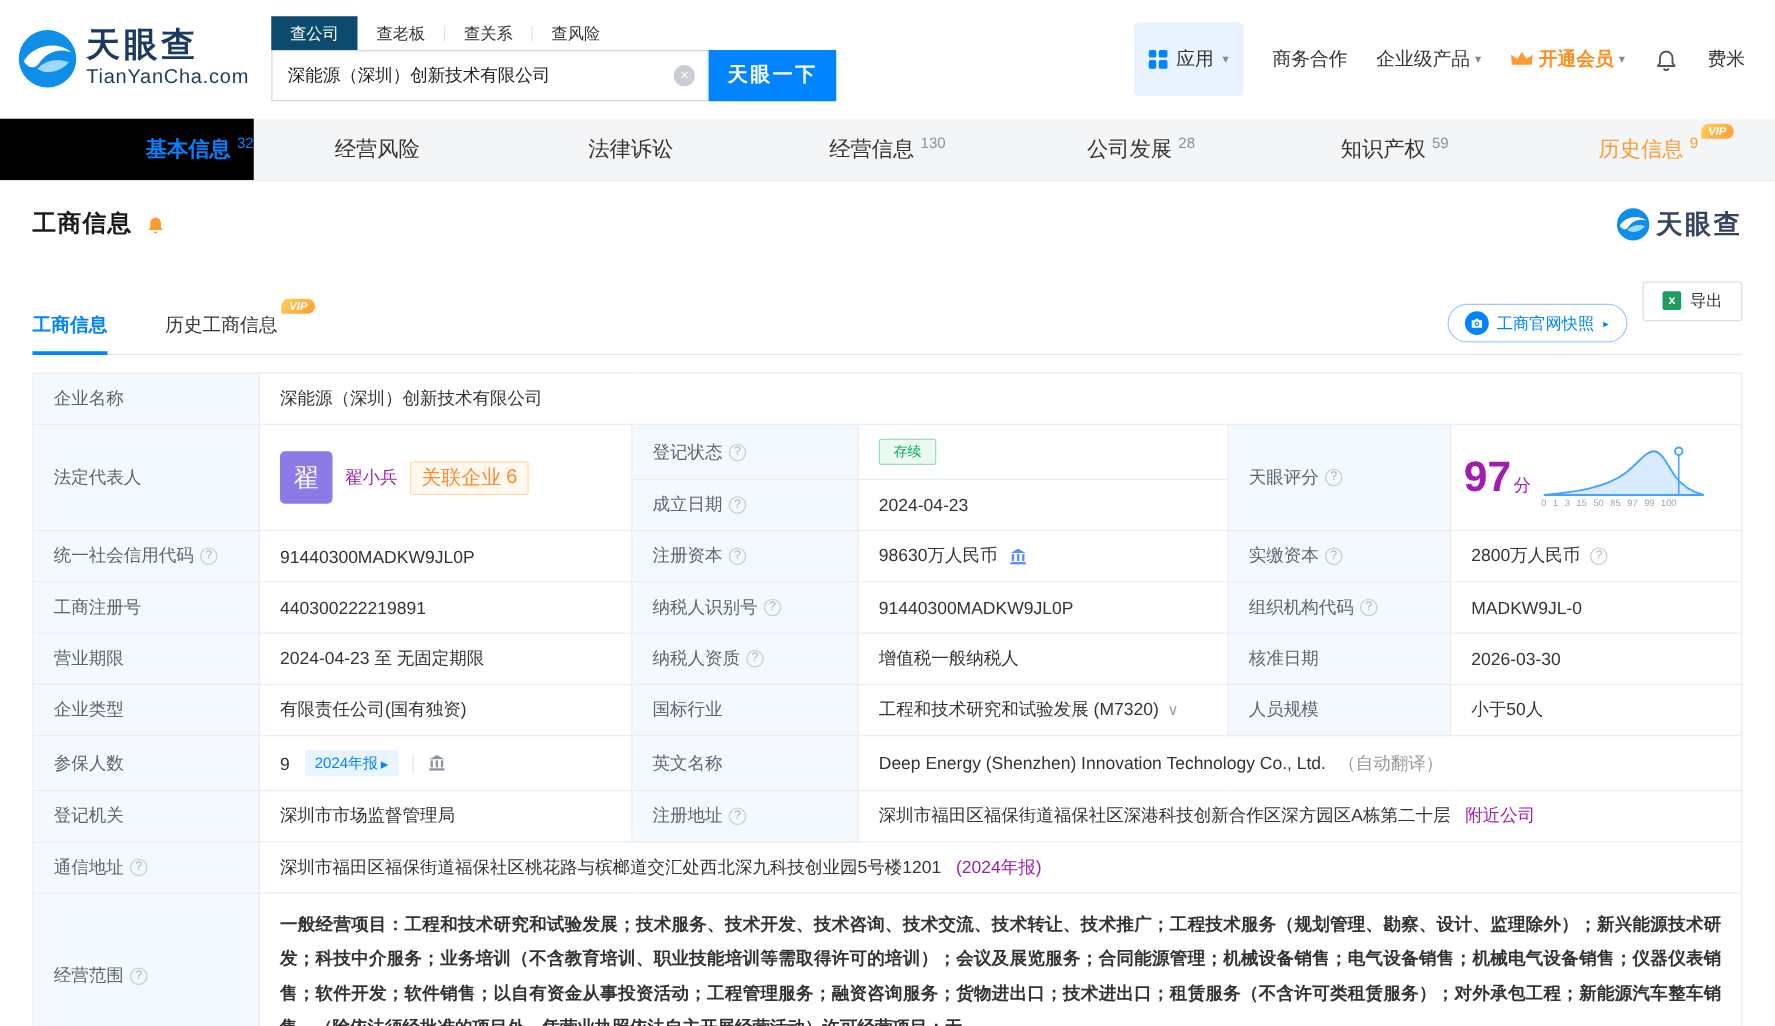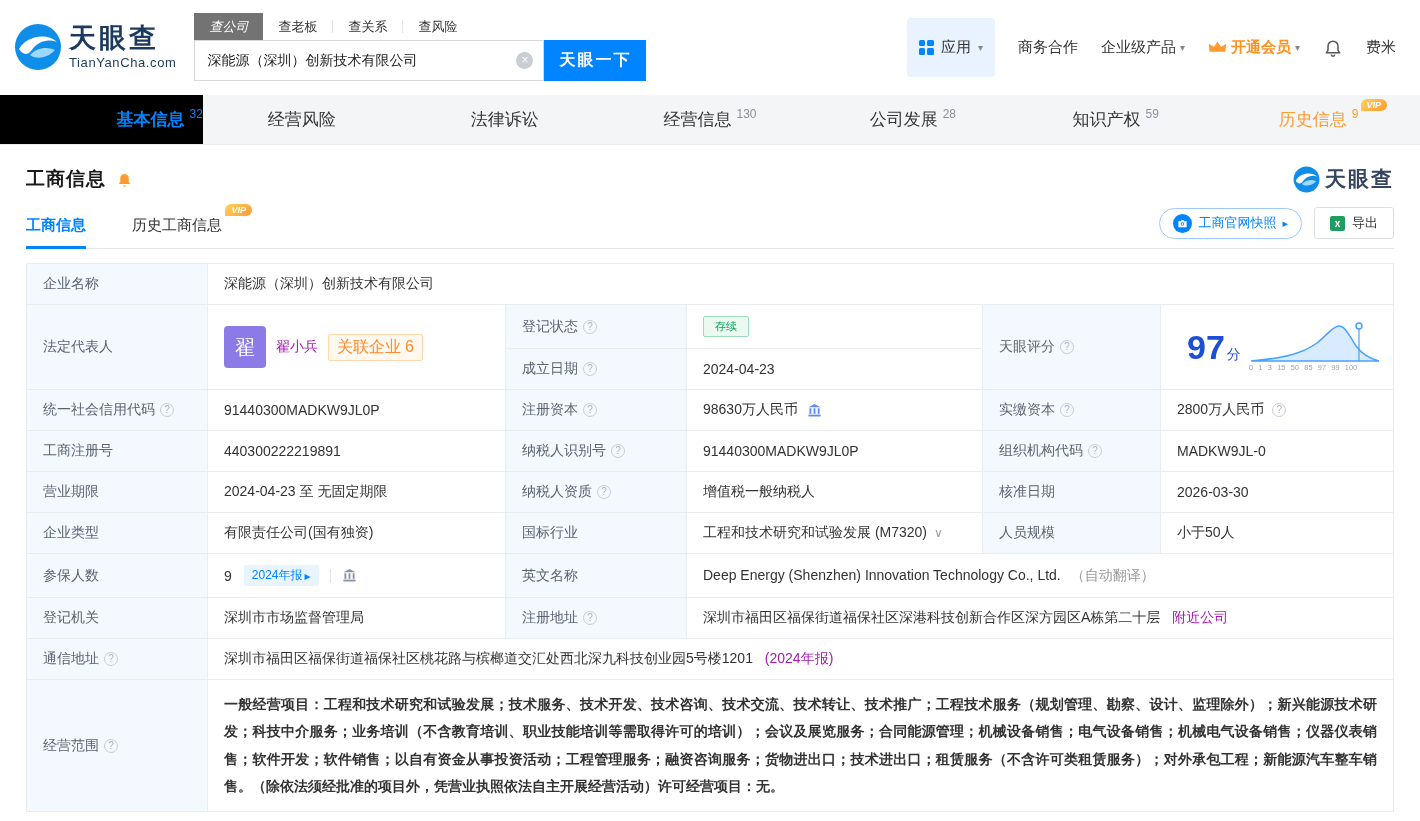--- a/index.html
+++ b/index.html
@@ -6,29 +6,29 @@
   html,body { background:#fff; }
   body { width:1420px; min-height:821px; font-family:"Liberation Sans","DejaVu Sans",sans-serif; color:#333; overflow-x:hidden; }
   a { text-decoration:none; }
   i { font-style:normal; }
 
   
   .topbar { display:flex; align-items:center; padding:13px 24px 8px 14px; }
   .logo { display:flex; align-items:center; gap:7px; cursor:pointer; }
   .logo-icon svg { width:48px; height:48px; display:block; }
   .logo-brand { font-size:27px; font-weight:bold; color:#1c3a5e; letter-spacing:3px; line-height:1; }
-  .logo-domain { font-size:13px; color:#1c3a5e; margin-top:3px; letter-spacing:0.6px; }
+  .logo-domain { font-size:16px; color:#1c3a5e; margin-top:3px; letter-spacing:0.6px; }
   .promo { background:#c5353b; color:#fff; text-align:center; padding:8px 11px; margin-left:12px; }
   .promo-line1 { font-size:15px; font-weight:bold; letter-spacing:3px; }
   .promo-line2 { font-size:11.5px; margin-top:4px; letter-spacing:1.5px; }
 
   .search-area { margin-left:18px; }
   .search-tabs { display:flex; align-items:center; }
   .stab { height:27px; line-height:27px; padding:0 15px; font-size:13px; color:#333; cursor:pointer; }
-  .stab.active { background:#737373; color:#fff;font-style:italic; }
+  .stab.active { background:#0c4a6e; color:#fff; }
   .stab-sep { width:1px; height:13px; background:#e3e3e3; }
   .search-box { display:flex; width:452px; height:41px; }
   .search-input-wrap { flex:1; border:1px solid #d8d8d8; display:flex; align-items:center; background:#fff; }
   .search-input { flex:1; border:none; outline:none; font-size:14px; padding:0 12px; color:#222; background:transparent; font-family:inherit; }
   .clear-icon { width:17px; height:17px; min-width:17px; border-radius:50%; background:#c9cdd4; color:#fff; font-size:12px; line-height:17px; text-align:center; margin-right:10px; cursor:pointer; }
   .search-btn { width:102px; border:none; background:#0084ff; color:#fff; font-size:16px; font-weight:bold; letter-spacing:2px; cursor:pointer; }
 
   .top-menu { margin-left:auto; display:flex; align-items:center; gap:23px; font-size:15px; white-space:nowrap; }
   .apps-btn { display:flex; align-items:center; gap:7px; background:#e9f3ff; border-radius:4px; padding:20px 12px; cursor:pointer; color:#333; }
   .grid-icon { width:15px; height:15px; display:grid; grid-template-columns:1fr 1fr; grid-template-rows:1fr 1fr; gap:2px; }
@@ -60,41 +60,41 @@
   .watermark svg { width:27px; height:27px; display:block; }
   .wm-text { font-size:21px; font-weight:bold; color:#36455f; letter-spacing:2px; }
 
   .subnav { display:flex; align-items:flex-end; border-bottom:1px solid #e7e7e7; margin-top:14px; }
   .sub-tabs { display:flex; gap:46px; }
   .stab2 { position:relative; padding:8px 0 13px; font-size:15px; color:#333; cursor:pointer; }
   .stab2.active { color:#0084ff; font-weight:bold; }
   .stab2.active::after { content:""; position:absolute; left:0; right:0; bottom:-1px; height:3px; background:#0084ff; }
   .vip-sup { position:absolute; top:-4px; right:-30px; background:linear-gradient(135deg,#ffd25e,#ff9a2e); color:#fff; font-size:9px; font-weight:bold; font-style:italic; padding:1px 6px; border-radius:6px 6px 6px 0; }
   .sub-actions { margin-left:auto; display:flex; gap:12px; padding-bottom:9px; align-items:center; }
-  .snapshot-btn { display:flex; align-items:center; gap:6px; border:1px solid #9ec9ff; background:#fff; color:#0084ff; border-radius:16px; padding:5px 13px; font-size:13px; cursor:pointer; font-family:Liberation Sans, sans-serif; }
+  .snapshot-btn { display:flex; align-items:center; gap:6px; border:1px solid #9ec9ff; background:#fff; color:#0084ff; border-radius:16px; padding:5px 13px; font-size:13px; cursor:pointer; font-family:Liberation Mono, monospace;margin-top:36px; }
   .cam-circle { width:19px; height:19px; border-radius:50%; background:#0084ff; display:flex; align-items:center; justify-content:center; }
   .cam-circle svg { width:11px; height:11px; display:block; }
   .btn-arrow { font-size:11px; }
   .export-btn { display:flex; align-items:center; gap:7px; border:1px solid #dcdfe3; background:#fff; color:#333; border-radius:3px; padding:6px 15px; font-size:13px; cursor:pointer; font-family:inherit; }
   .excel-icon { width:15px; height:15px; background:#1f9d61; border-radius:2px; color:#fff; font-size:10px; font-weight:bold; line-height:15px; text-align:center; }
 
   
   .info-table { width:100%; table-layout:fixed; border-collapse:collapse; margin:14px 0 18px; font-size:14px; }
   .info-table td { border:1px solid #e9edf1; padding:11px 16px; color:#333; vertical-align:middle; word-break:break-all; }
   td.lbl { background:#f3f9fe; color:#5a6472; }
   .lbl-inner { display:flex; align-items:center; gap:5px; }
   .help-icon { display:inline-block; width:14px; height:14px; min-width:14px; border:1px solid #c8ced8; border-radius:50%; color:#aab2bf; font-size:10px; line-height:12px; text-align:center; cursor:pointer; }
   .link { color:#a21caf; cursor:pointer; }
   .status-badge { display:inline-block; background:#ebf9f1; border:1px solid #9ddfbc; color:#00a854; font-size:11px; padding:2px 11px; border-radius:2px; }
   .rep-row { display:flex; align-items:center; gap:10px; }
   .avatar { width:42px; height:42px; min-width:42px; border-radius:4px; background:#8c7ae6; color:#fff; font-size:20px; display:flex; align-items:center; justify-content:center; cursor:pointer; }
   .rel-badge { display:inline-flex; align-items:center; gap:4px; border:1px solid #ffd9ad; background:#fff8ef; color:#ff8a2b; font-size:16px; padding:2px 8px; border-radius:2px; cursor:pointer; white-space:nowrap; }
   .score-cell { padding:4px 10px !important; }
   .score-wrap { display:flex; align-items:center; gap:8px; }
-  .score-num { color:#1d4ed8; font-weight:bold; font-size:34px; line-height:1; white-space:nowrap;margin-left:16px; }
+  .score-num { color:#a21caf; font-weight:bold; font-size:34px; line-height:1; white-space:nowrap; }
   .score-num small { font-size:14px; font-weight:normal; margin-left:2px; }
   .score-chart svg { display:block; }
   .axis-row { display:flex; justify-content:space-between; width:132px; font-size:9px; color:#9aa3ad; transform:scale(0.82); transform-origin:left top; margin-top:0; }
   .cell-flex { display:flex; align-items:center; }
   .annual-badge { display:inline-flex; align-items:center; gap:2px; background:#e8f4ff; color:#0084ff; font-size:12px; padding:2px 8px; border-radius:2px; margin-left:12px; cursor:pointer; white-space:nowrap; }
   .v-divider { width:1px; height:14px; background:#e0e4e8; margin:0 11px; }
   .building-icon { margin-left:9px; cursor:pointer; }
   .building-icon svg { width:15px; height:15px; display:block; }
   .gray-note { color:#999; margin-left:6px; }
   .dd-caret { color:#98a0a8; margin-left:7px; font-size:12px; cursor:pointer; }

